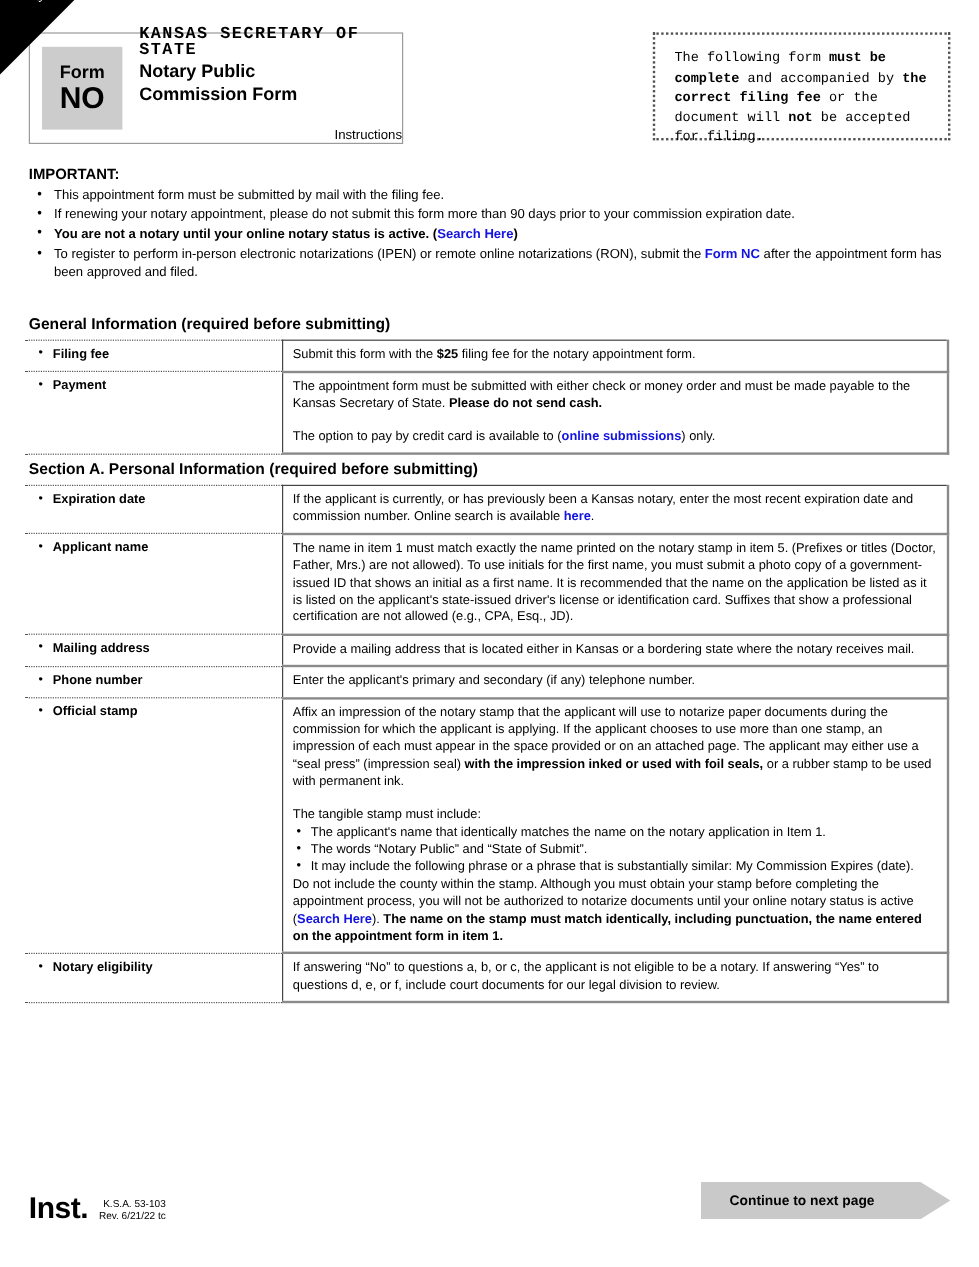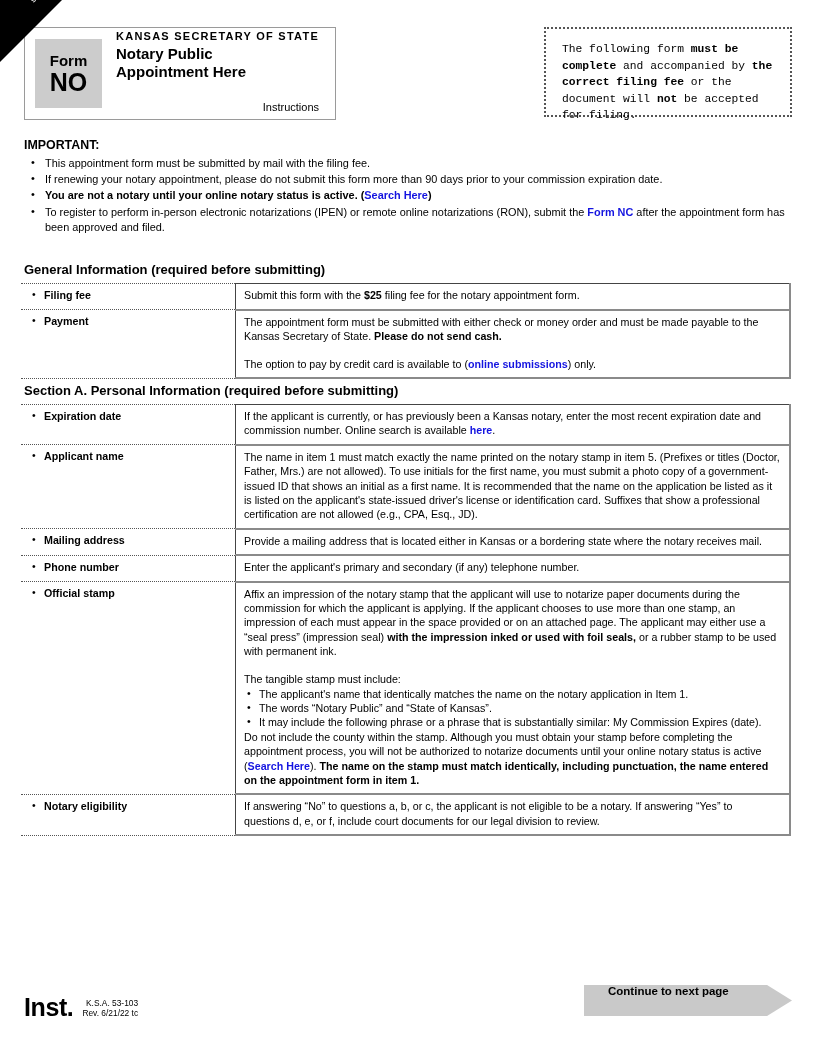--- a/index.html
+++ b/index.html
@@ -94,25 +94,26 @@
     font-size: 25px;
     font-weight: bold;
     line-height: 27px;
     color: #000000;
   }
   .form-titles {
     margin-left: 14px;
     margin-top: -2px;
   }
   .agency-line {
-    font-size: 11px;
+    font-size: 14px;
     font-weight: bold;
     letter-spacing: 1.25px;
     line-height: 13px;
     margin-bottom: 2px;
+    font-family: Liberation Mono, monospace;
   }
   .form-title-main {
     font-size: 15px;
     font-weight: bold;
     line-height: 18.5px;
   }
   .form-subtitle {
     font-size: 11px;
     line-height: 17px;
     margin-top: 17px;
@@ -268,21 +269,21 @@
     text-align: right;
   }
   .continue-arrow {
     position: absolute;
     right: 0;
     bottom: 8px;
     width: 208px;
     height: 31px;
     background: #c9c9c9;
     display: flex;
-    align-items: flex-start;
+    align-items: center;
     clip-path: polygon(0 0, 88% 0, 100% 50%, 88% 100%, 0 100%);
   }
   .continue-arrow span {
     font-size: 11.5px;
     font-weight: bold;
     padding-left: 24px;
   }
 </style>
 </head>
 <body>
@@ -298,21 +299,21 @@
 
   <div class="header-row">
     <div class="form-id-box">
       <div class="form-chip">
         <div class="form-chip-word">Form</div>
         <div class="form-chip-code">NO</div>
       </div>
       <div class="form-titles">
         <div class="agency-line">KANSAS SECRETARY OF STATE</div>
         <div class="form-title-main">Notary Public</div>
-        <div class="form-title-main">Appointment Here</div>
+        <div class="form-title-main">Commission Form</div>
         <div class="form-subtitle">Instructions</div>
       </div>
     </div>
 
     <div class="notice-box">
       <span>The following form </span><span class="bold">must be complete</span><span> and accompanied by </span><span class="bold">the correct filing fee</span><span> or the document will </span><span class="bold">not</span><span> be accepted for filing.</span>
     </div>
   </div>
 
   <div class="important-block">
@@ -395,21 +396,21 @@
     </tr>
     <tr>
       <td class="label-cell">
         <span class="lbl">Official stamp</span>
       </td>
       <td class="desc-cell">
         <p><span>Affix an impression of the notary stamp that the applicant will use to notarize paper documents during the commission for which the applicant is applying. If the applicant chooses to use more than one stamp, an impression of each must appear in the space provided or on an attached page. The applicant may either use a “seal press” (impression seal) </span><span class="bold">with the impression inked or used with foil seals,</span><span> or a rubber stamp to be used with permanent ink.</span></p>
         <p>The tangible stamp must include:</p>
         <ul class="inner-bullets">
           <li>The applicant's name that identically matches the name on the notary application in Item 1.</li>
-          <li>The words “Notary Public” and “State of Kansas”.</li>
+          <li>The words “Notary Public” and “State of Submit”.</li>
           <li>It may include the following phrase or a phrase that is substantially similar: My Commission Expires (date).</li>
         </ul>
         <p><span>Do not include the county within the stamp. Although you must obtain your stamp before completing the appointment process, you will not be authorized to notarize documents until your online notary status is active (</span><a class="doclink" href="#">Search Here</a><span>). </span><span class="bold">The name on the stamp must match identically, including punctuation, the name entered on the appointment form in item 1.</span></p>
       </td>
     </tr>
     <tr>
       <td class="label-cell">
         <span class="lbl">Notary eligibility</span>
       </td>
       <td class="desc-cell">

